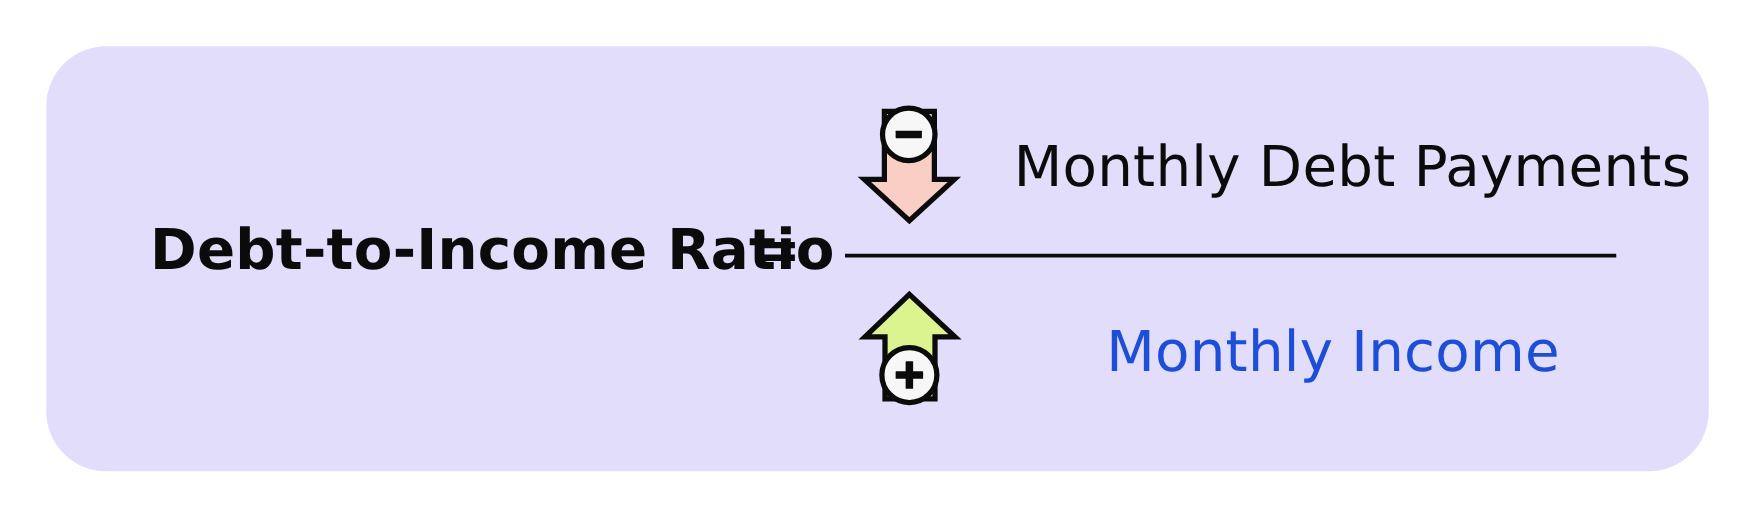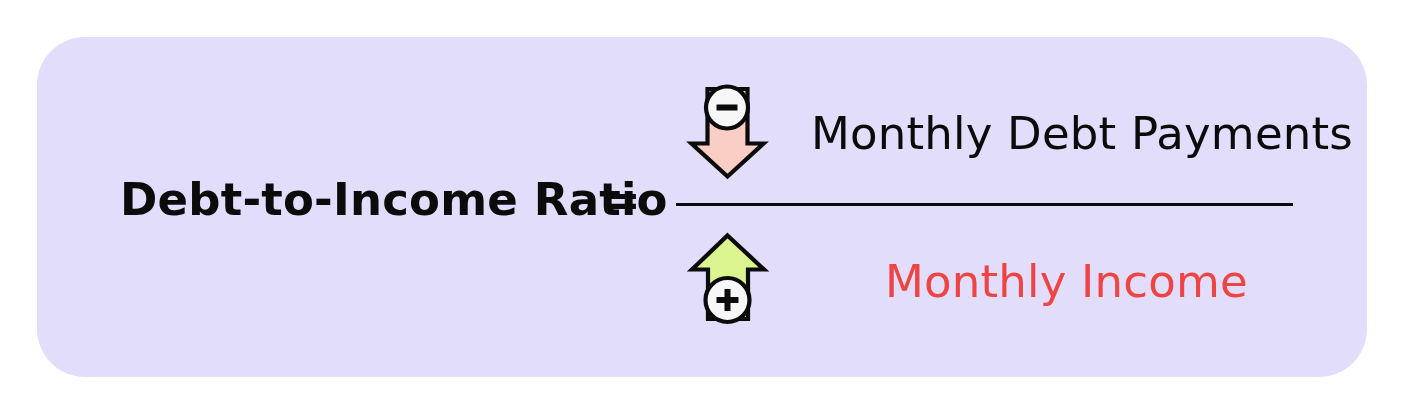--- a/index.html
+++ b/index.html
@@ -89,21 +89,21 @@
     font-family: "DejaVu Sans", sans-serif;
   }
 
   #denominator-label {
     position: absolute;
     left: 885px;
     top: 254px;
     font-size: 45px;
     line-height: 56px;
     letter-spacing: 0.2px;
-    color: #ef4444;
+    color: #1d4ed8;
     font-weight: 500;
     white-space: nowrap;
     font-family: "DejaVu Sans", sans-serif;
   }
 
   
   .arrow-wrap {
     position: absolute;
   }
   #decrease-arrow-wrap {

